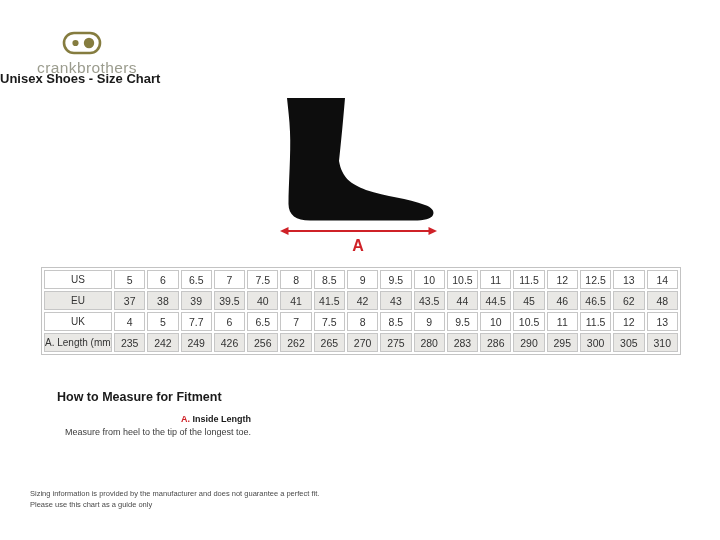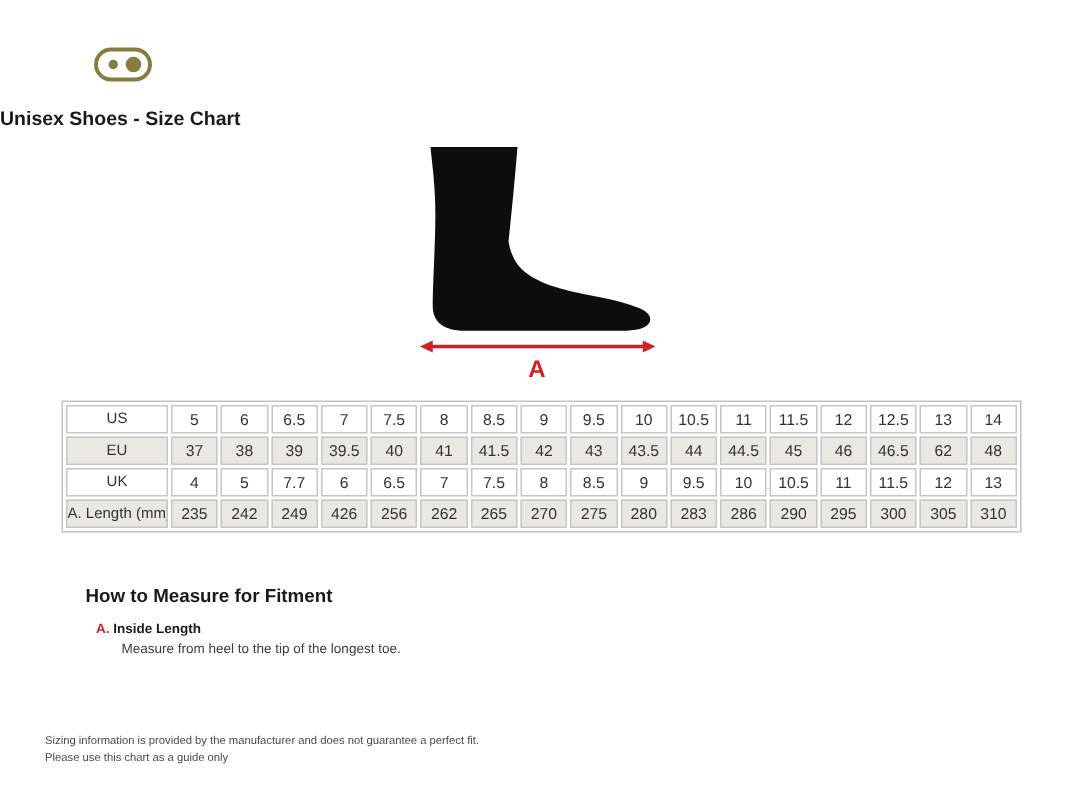--- a/index.html
+++ b/index.html
@@ -59,21 +59,21 @@
     overflow: hidden;
     white-space: nowrap;
   }
   table.size-table th { width: 68px; font-weight: normal; font-size: 10px; }
   table.size-table tr.row-gray th,
   table.size-table tr.row-gray td { background: #e9e8e5; }
 
   
   .measure { position: absolute; left: 41px; top: 390px; }
   .measure-heading { font-size: 12.5px; font-weight: bold; color: #1a1a1a; margin-left: 16px; }
-  .measure-item { margin-top: 10px; margin-left: 23px; }
+  .measure-item { margin-top: 10px; margin-left: 7px; text-align: right; }
   .measure-item-title { font-size: 9px; font-weight: bold; color: #1a1a1a; }
   .measure-letter { color: #cf2127; font-weight: bold; }
   .measure-desc { margin-top: 3px; font-size: 9px; color: #3c3c3c; padding-left: 17px; }
 
   
   .footer {
     position: absolute;
     left: 30px; top: 489px;
     font-size: 7.5px;
     color: #4a4a4a;
@@ -84,20 +84,21 @@
 <body>
 
 <div class="page">
 
   <div class="brand">
     <svg class="brand-icon" width="40" height="24" viewBox="0 0 40 24">
       <rect x="2" y="2" width="36" height="20" rx="10" ry="10" fill="none" stroke="#857c3f" stroke-width="2.6"></rect>
       <circle cx="13.5" cy="12" r="3.1" fill="#857c3f"></circle>
       <circle cx="27" cy="12" r="5.2" fill="#857c3f"></circle>
     </svg>
+    <span class="brand-name">crankbrothers</span>
   </div>
 
   <div class="page-title">Unisex Shoes - Size Chart</div>
 
   <svg class="foot-diagram" width="162" height="160" viewBox="0 0 162 160">
     <path fill="#0d0d0d" d="M9,4
              L67,4
              C65,28 63,48 61,67
              C64,84 73,90 88,96
              C108,103 130,104 147,111

